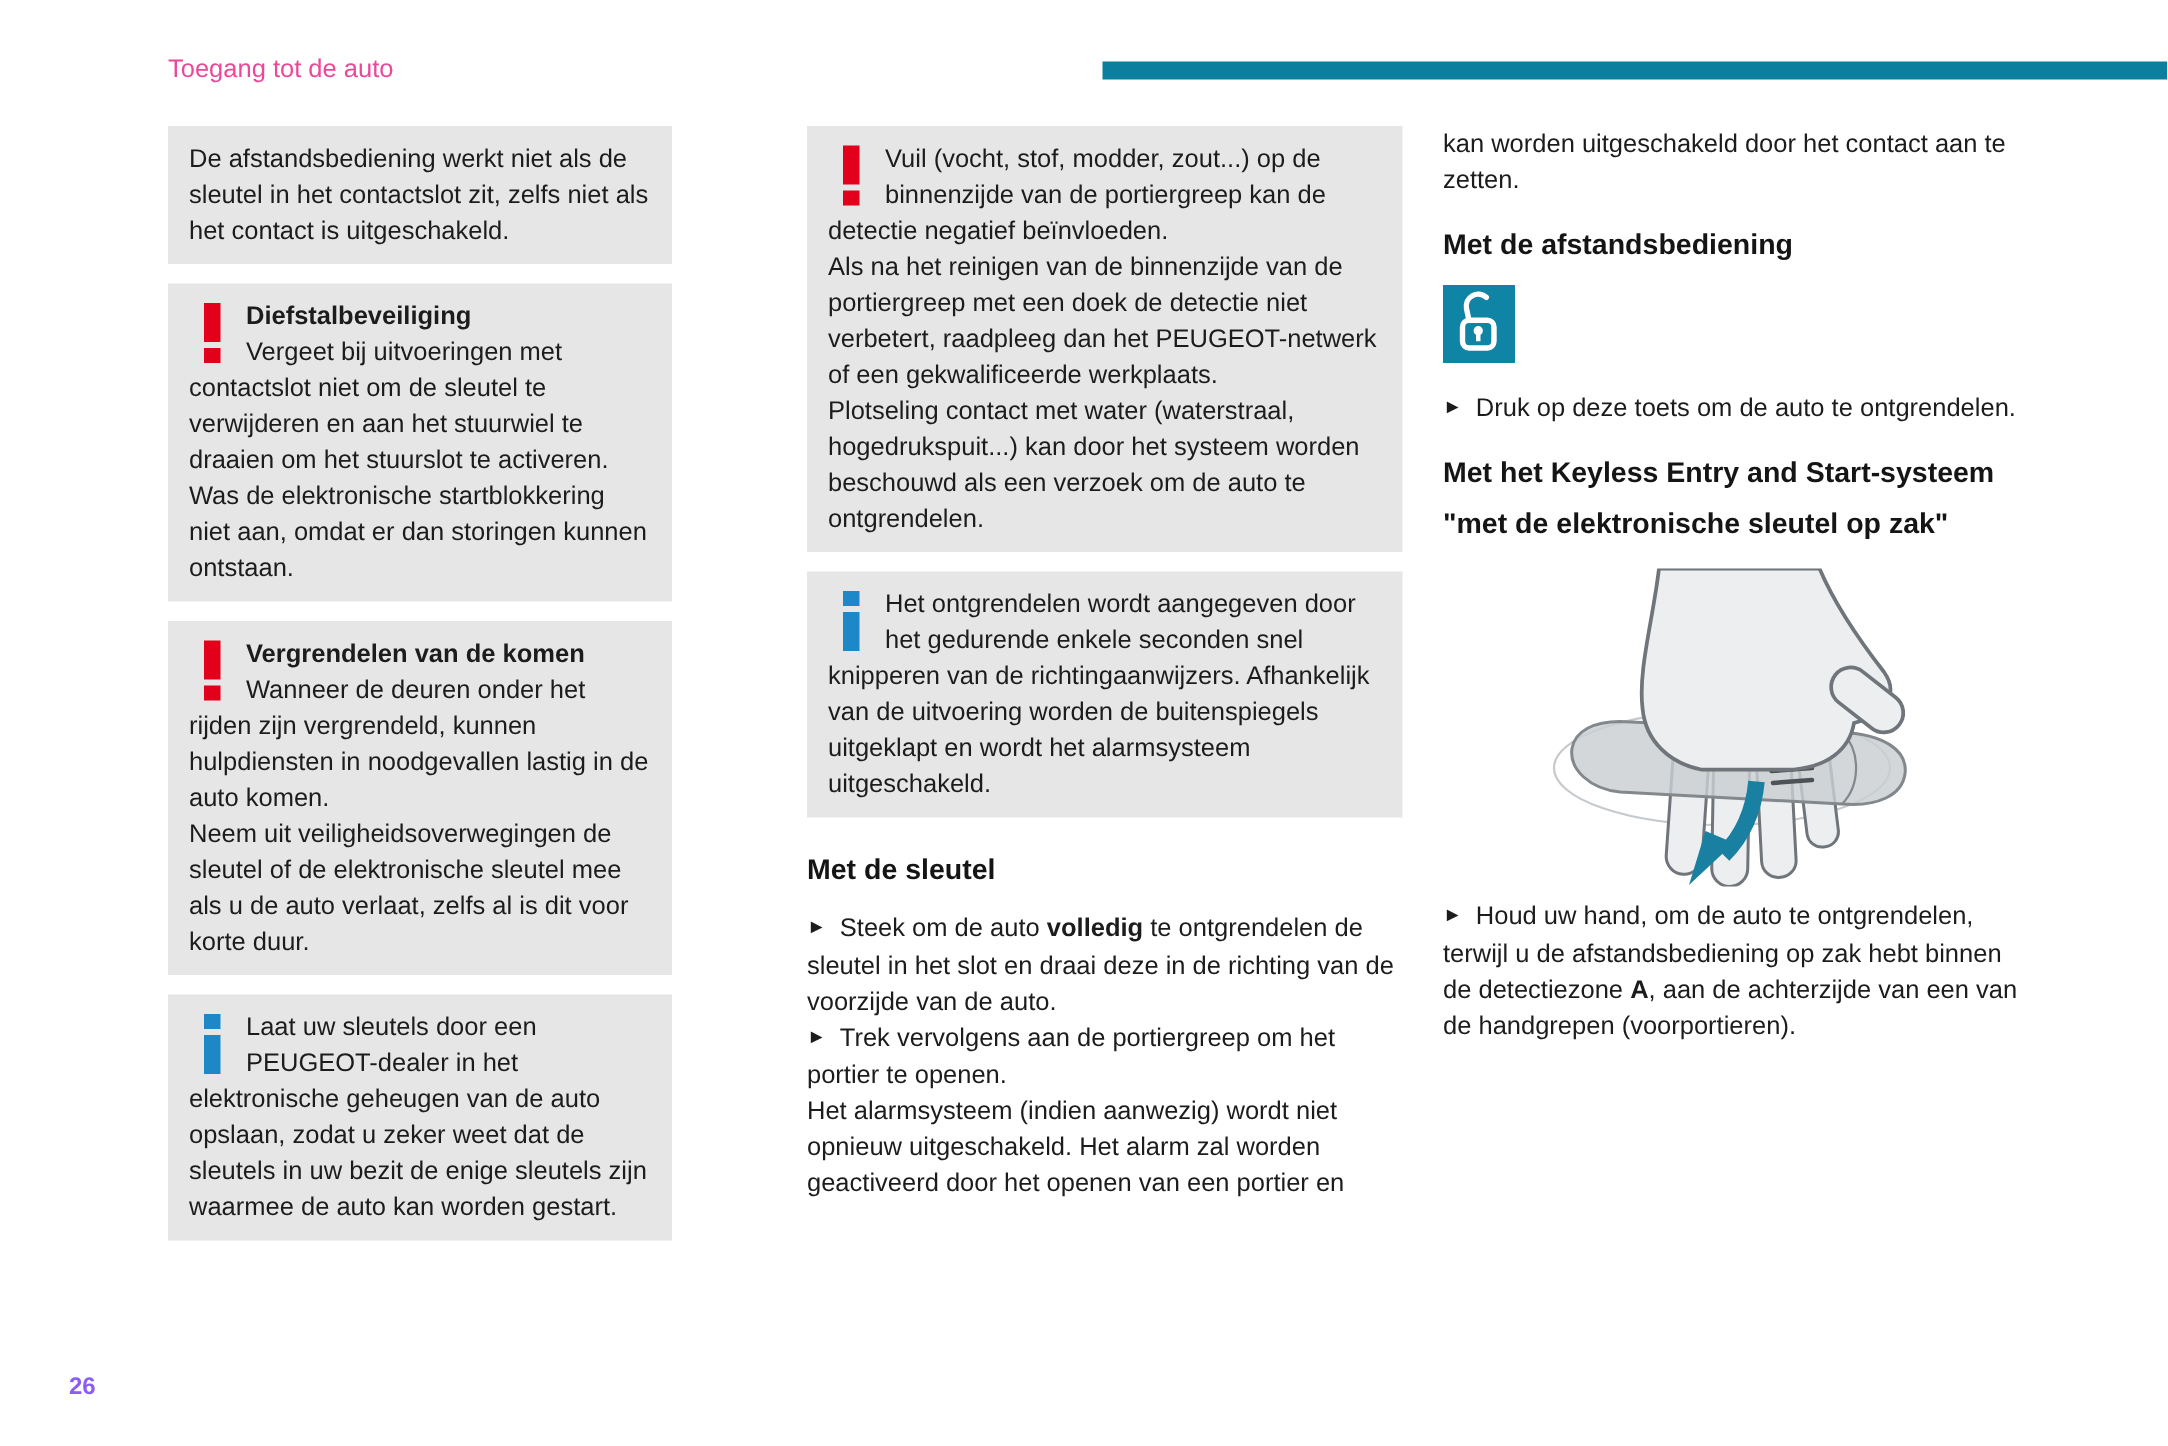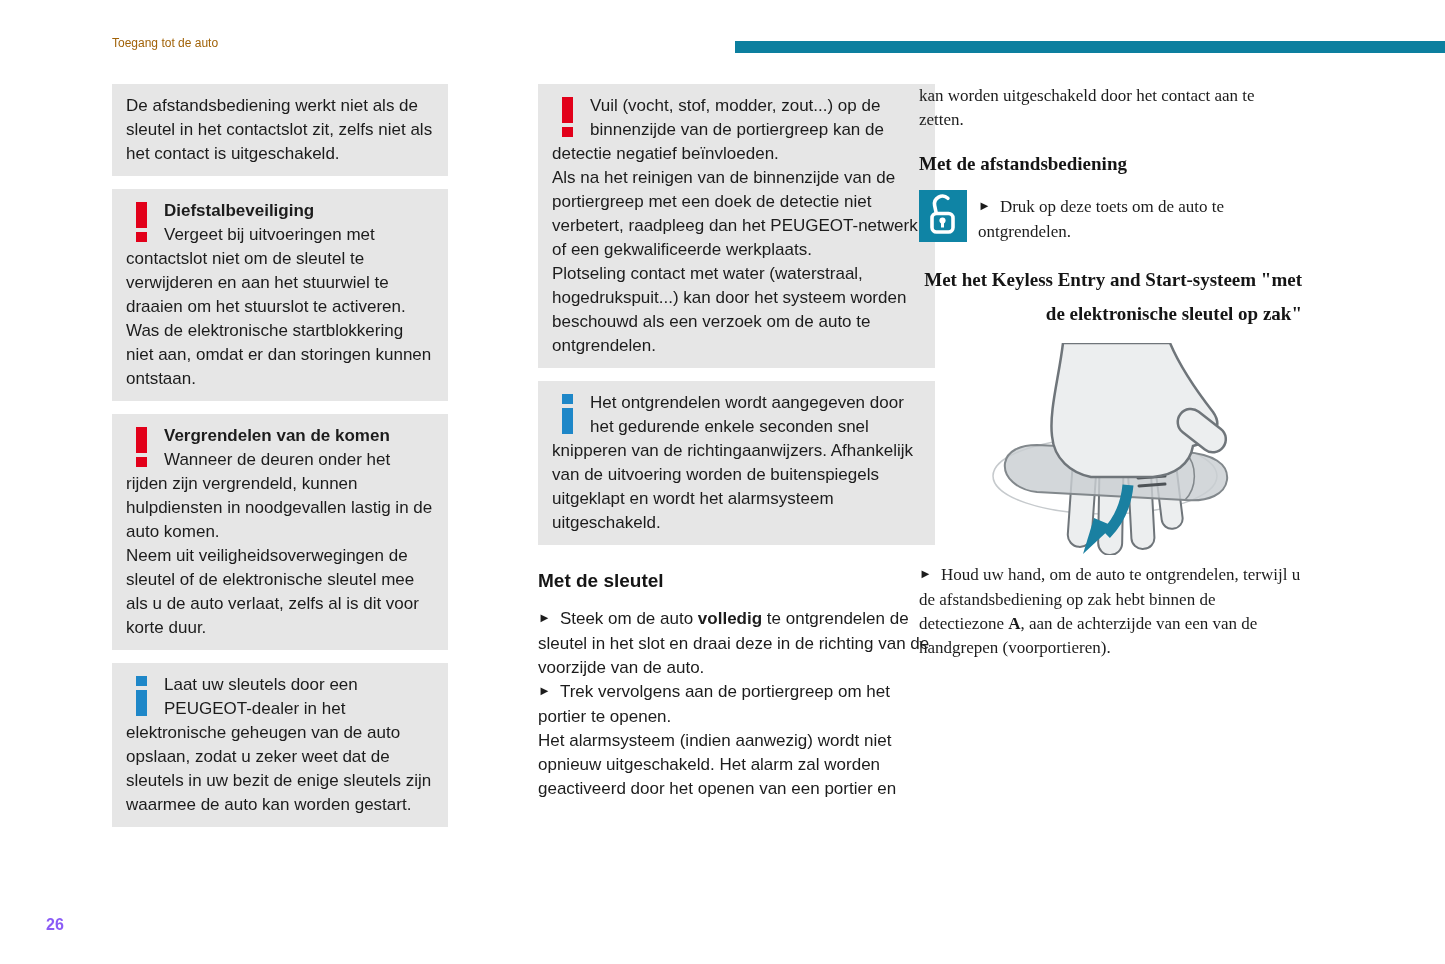--- a/index.html
+++ b/index.html
@@ -1,50 +1,50 @@
 <!DOCTYPE html>
 <html><head>
 <meta charset="utf-8">
 <style>
   html,body { margin:0; padding:0; background:#ffffff; }
   body { font-family:"Liberation Sans", sans-serif; color:#1c1c1c; }
   .page { position:relative; width:1445px; height:964px; background:#ffffff; overflow:hidden; }
 
-  .header-title { position:absolute; left:112px; top:36px; font-size:12px; color:#a16207; }
+  .header-title { position:absolute; left:112px; top:36px; font-size:17px; color:#ec4899; }
   .header-bar { position:absolute; left:735px; top:41px; width:710px; height:12px; background:#0c7f9f; }
   .page-number { position:absolute; left:46px; top:916px; font-size:16px; font-weight:bold; color:#8b5cf6; }
 
   .col { position:absolute; top:84px; font-size:17px; line-height:24px; }
   .col1 { left:112px; width:336px; }
   .col2 { left:538px; width:397px; }
-  .col3 { left:919px; width:383px;font-family:Liberation Serif, serif; }
+  .col3 { left:962px; width:383px; }
 
   .graybox { background:#e6e6e6; padding:10px 14px; margin-bottom:13px; overflow:hidden; }
   .boxtitle { font-weight:bold; }
   .boxtext { margin:0; }
 
   .box-icon { float:left; width:11px; height:42px; margin:3px 17px 0 10px; }
   .icon-excl { display:block; width:11px; height:40px; position:relative; }
   .icon-excl::before { content:""; position:absolute; left:0; top:0; width:11px; height:26px; background:#e2001a; }
   .icon-excl::after  { content:""; position:absolute; left:0; bottom:0; width:11px; height:10px; background:#e2001a; }
   .icon-info { display:block; width:11px; height:40px; position:relative; }
   .icon-info::before { content:""; position:absolute; left:0; top:0; width:11px; height:10px; background:#1e87c8; }
   .icon-info::after  { content:""; position:absolute; left:0; bottom:0; width:11px; height:26px; background:#1e87c8; }
 
   h1.section { font-size:30px; font-weight:400; color:#6d6e71; margin:26px 0 16px; line-height:34px; }
   h2.sub { font-size:19px; font-weight:bold; color:#151515; margin:20px 0 10px; line-height:32px; }
-  h2.sub.keyless { margin:14px 0 6px; line-height:34px;text-align:right; }
+  h2.sub.keyless { margin:14px 0 6px; line-height:34px; }
   h2.sub.first { margin-top:16px; }
 
   p.para { margin:0; }
   p.bullet { margin:0; }
   .marker { font-size:13px; margin-right:9px; position:relative; top:-2px; }
   .b { font-weight:bold; }
 
-  .remote-row { display:flex; align-items:center; gap:11px; margin:4px 0 12px; }
+  .remote-row { display:flex; align-items:flex-start; gap:11px; margin:4px 0 12px;flex-direction:column; }
   .remote-row .txt { flex:1; }
   .unlock-icon { flex:0 0 auto; }
 
   .illustration { margin:12px 0 8px 68px; width:258px; height:212px; }
 </style>
 </head>
 <body>
 
 <div class="page">
 

